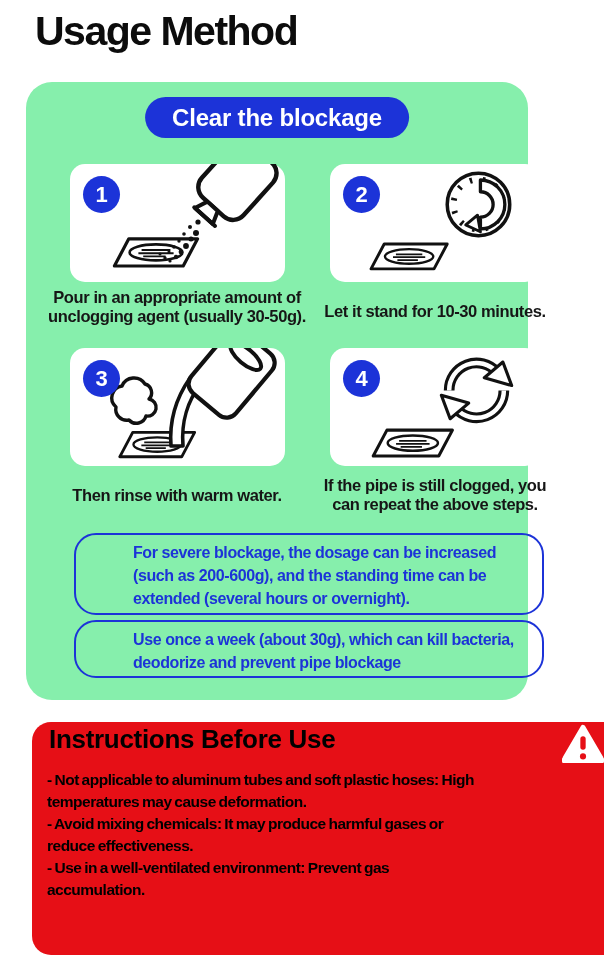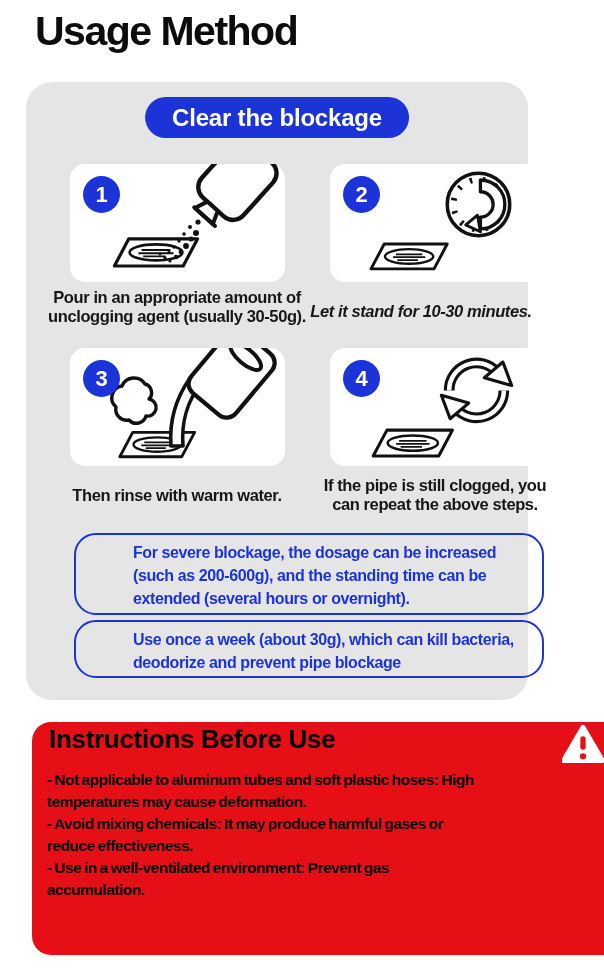--- a/index.html
+++ b/index.html
@@ -12,21 +12,21 @@
 
   
   .page-title{
     position:absolute;left:35px;top:8px;margin:0;
     font-size:41px;font-weight:800;letter-spacing:-1.5px;color:#0c0c0c;text-align:right;
   }
 
   
   .usage-panel{
     position:absolute;left:26px;top:82px;width:502px;height:618px;
-    background:#e5e5e5;border-radius:26px;
+    background:#86efac;border-radius:26px;
   }
   .pill{
     position:absolute;left:50%;transform:translateX(-50%);top:15px;
     height:41px;line-height:41px;padding:0 27px;white-space:nowrap;
     background:#1c33d8;border-radius:22px;color:#fff;
     font-size:24px;font-weight:700;letter-spacing:-0.2px;
   }
 
   
   .card{
@@ -42,21 +42,21 @@
     display:flex;align-items:center;justify-content:center;z-index:2;
   }
   .illus{position:absolute;left:0;top:0;width:100%;height:100%;}
 
   
   .cap{
     position:absolute;width:310px;text-align:center;color:#161616;
     font-size:16.5px;font-weight:700;letter-spacing:-0.4px;line-height:19px;
   }
   .cap1{left:-4px;top:206px;}
-  .cap2{left:240px;top:220px;font-style:italic;}
+  .cap2{left:254px;top:220px;}
   .cap3{left:-4px;top:404px;}
   .cap4{left:254px;top:394px;}
   .capline{white-space:nowrap;}
   .capline:empty{display:none;}
 
   
   .note{
     position:absolute;left:48px;width:470px;box-sizing:border-box;
     border:2.5px solid #1c33d8;border-radius:22px;color:#1c33d8;
     font-size:16px;font-weight:700;letter-spacing:-0.4px;line-height:23px;

